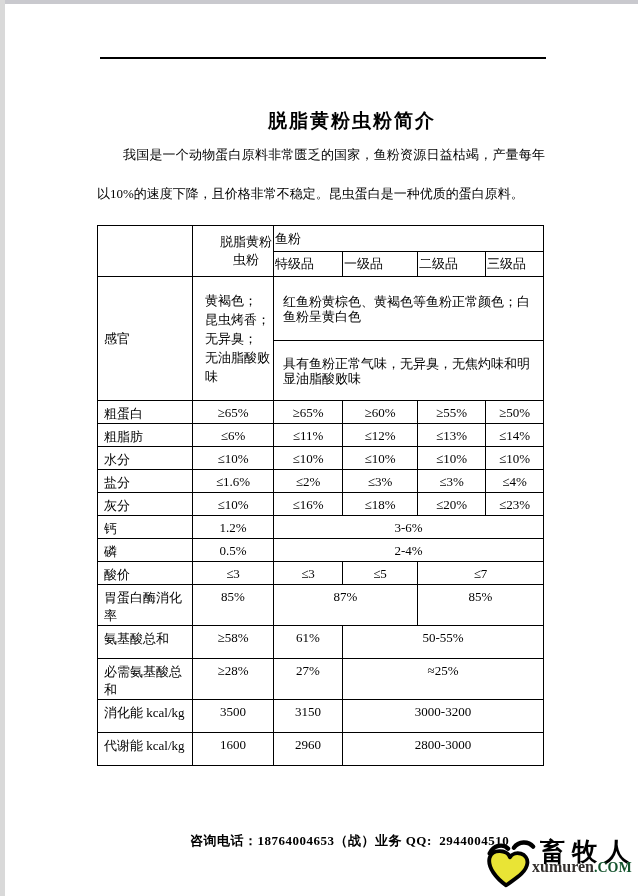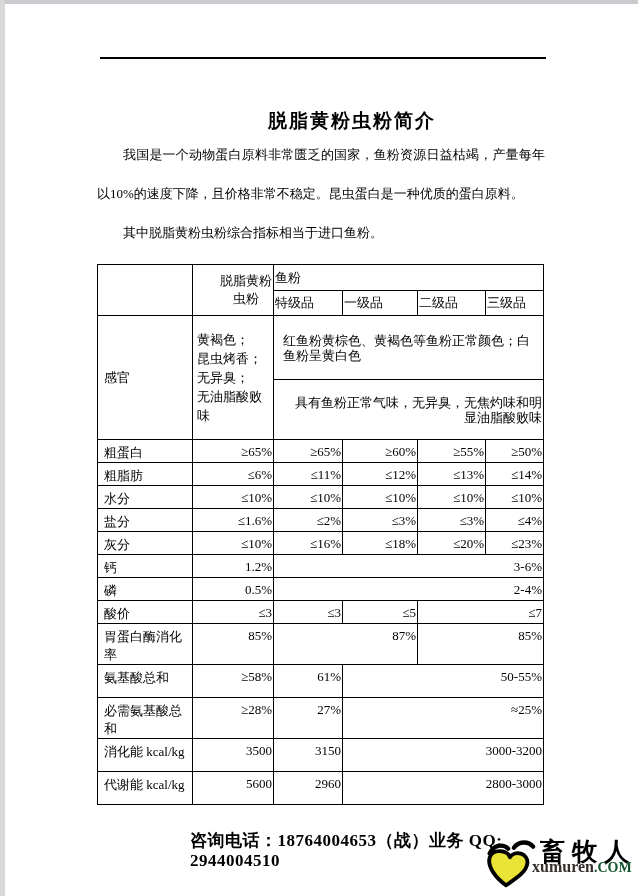--- a/index.html
+++ b/index.html
@@ -37,35 +37,35 @@
   table.spec {
     border-collapse: collapse; table-layout: fixed;
     width: 446px; margin-top: 12px;
   }
   table.spec td {
     border: 1px solid #000;
     font-size: 13px;
     overflow: hidden;
   }
   .rA { height: 26px; } .rB { height: 25px; }
-  .rS1 { height: 64px; } .rS2 { height: 60px; text-align: right; }
+  .rS1 { height: 64px; } .rS2 { height: 60px; }
   .rd { height: 19px; } .rl { height: 33px; }
 
   td.hc { vertical-align: middle; }
   td.ph { text-align: center; vertical-align: middle; font-size: 12px; padding-left: 27px; }
   td.lbl { text-align: left; vertical-align: top; padding: 4px 0 0 6px; font-size: 12.5px; }
   td.lblm { text-align: left; vertical-align: middle; padding-left: 6px; font-size: 12.5px; }
-  td.val { text-align: right; vertical-align: top; padding-top: 4px; }
-  td.sense-prod { vertical-align: middle; padding-left: 4px; font-size: 11.5px; line-height: 19px; }
+  td.val { text-align: center; vertical-align: top; padding-top: 4px; }
+  td.sense-prod { vertical-align: middle; padding-left: 12px; font-size: 11.5px; line-height: 19px; }
   td.sense-prod span { display: block; }
   td.sense-fish { vertical-align: middle; padding-left: 9px; font-size: 10.5px; line-height: 15px; }
 
   .contact {
-    margin-top: 26px; padding-left: 93px;
-    font-size: 17px; font-weight: bold; line-height: 20px;
+    margin-top: 65px; padding-left: 93px;
+    font-size: 13px; font-weight: bold; line-height: 20px;
     white-space: pre-wrap;
     letter-spacing: 0.5px;
   }
 
   .logo {
     position: absolute; right: 2px; bottom: 4px;
     display: flex; align-items: flex-start;
   }
   .logo svg { margin-top: 3px; }
   .logo-texts { margin-left: 2px; }
@@ -86,21 +86,20 @@
 
 <div class="edge-top"></div>
 <div class="edge-left"></div>
 <div class="header-rule"></div>
 
 <div class="content">
 
   <h1 class="doc-title">脱脂黄粉虫粉简介</h1>
 
   <p class="body-text first">我国是一个动物蛋白原料非常匮乏的国家，鱼粉资源日益枯竭，产量每年以10%的速度下降，且价格非常不稳定。昆虫蛋白是一种优质的蛋白原料。</p>
-  <p class="body-text">其中脱脂黄粉虫粉综合指标相当于进口鱼粉。</p>
 
   <table class="spec">
     <colgroup>
       <col style="width:95px">
         <col style="width:81px">
         <col style="width:69px">
       <col style="width:75px">
         <col style="width:68px">
         <col style="width:58px">
     </colgroup>
@@ -210,21 +209,21 @@
         <td class="val" colspan="3">≈25%</td>
       </tr>
       <tr class="rl">
         <td class="lbl">消化能 kcal/kg</td>
         <td class="val">3500</td>
         <td class="val">3150</td>
         <td class="val" colspan="3">3000-3200</td>
       </tr>
       <tr class="rl">
         <td class="lbl">代谢能 kcal/kg</td>
-        <td class="val">5600</td>
+        <td class="val">1600</td>
         <td class="val">2960</td>
         <td class="val" colspan="3">2800-3000</td>
       </tr>
     </tbody>
   </table>
 
   <div class="contact">咨询电话：18764004653（战）业务 QQ:  2944004510</div>
 </div>
 
 <div class="logo">

